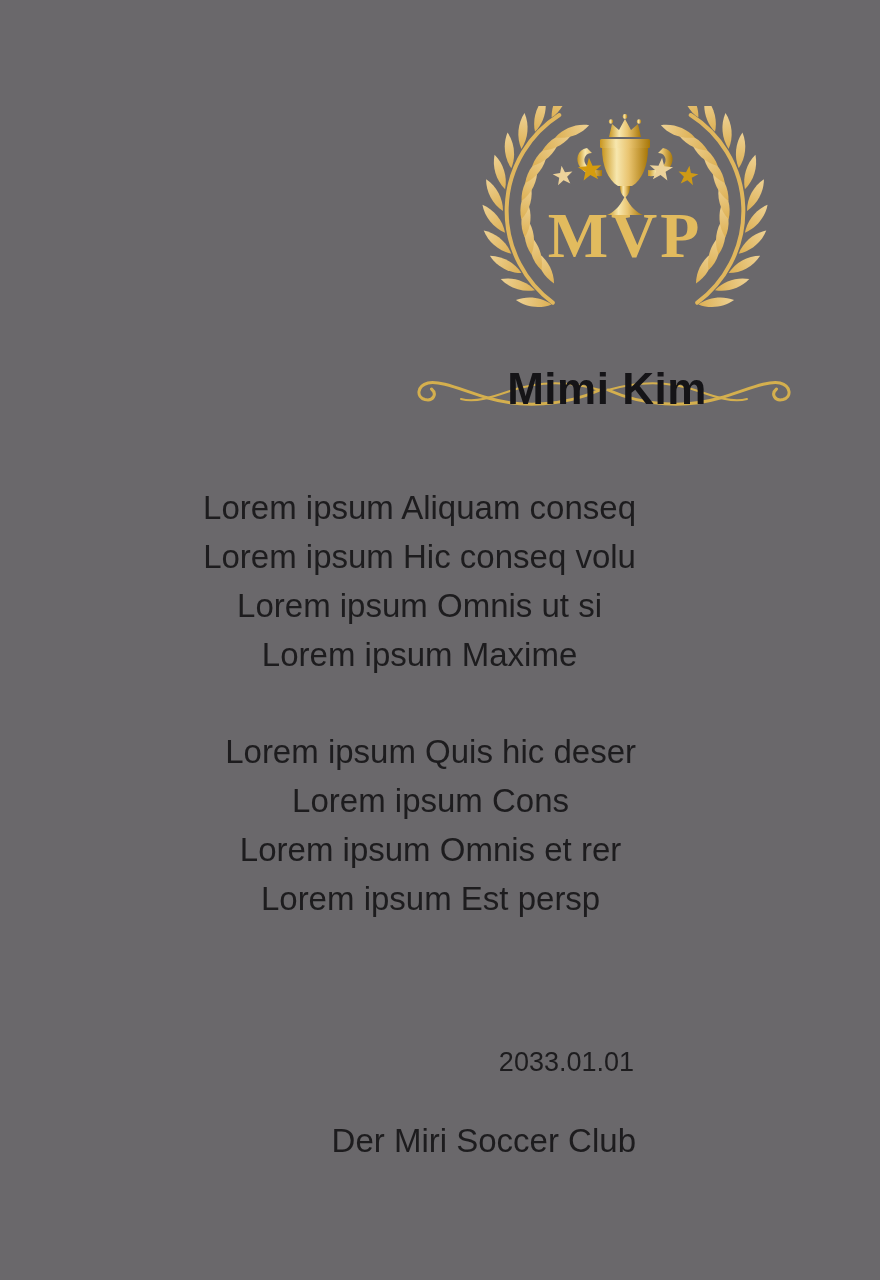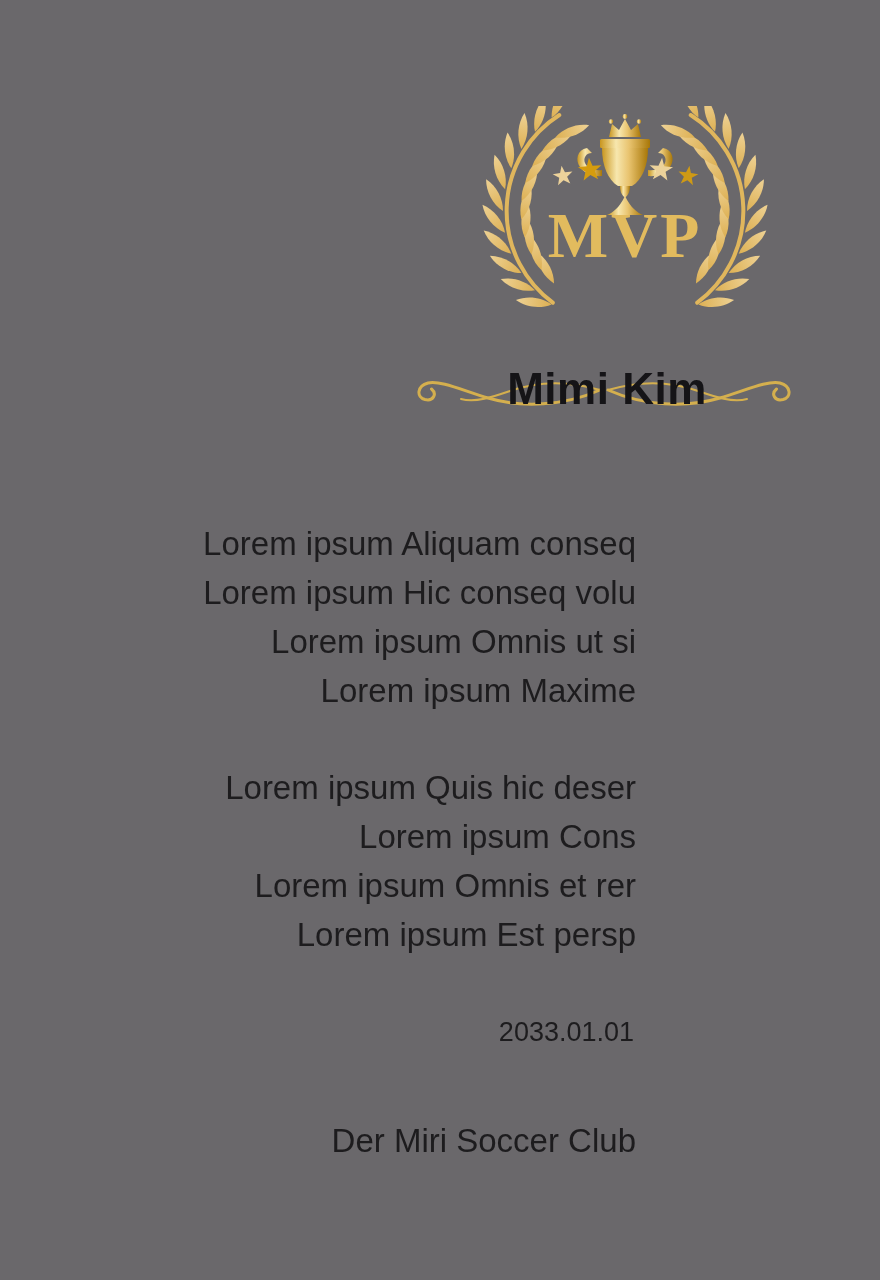--- a/index.html
+++ b/index.html
@@ -18,30 +18,29 @@
 
   .recipient-name {
     position: absolute; left: 280px; top: 363px; width: 654px;
     text-align: center;
     font-size: 44px; font-weight: 700; line-height: 52px;
     color: #151417; letter-spacing: 0.5px;
   }
 
   .text-block {
     position: absolute; right: 68px;
-    text-align: right;
+    text-align: center;
     font-size: 33px; line-height: 49px; font-weight: 400;
     color: #1d1c1e;
-    margin-top: 36px;
   }
   .block-1 { top: 483px; }
   .block-2 { top: 727px; }
 
   .award-date {
-    position: absolute; right: 70px; top: 1016px;
+    position: absolute; right: 70px; top: 1046px;
     text-align: right; font-size: 27px; line-height: 32px;
     color: #1d1c1e;
   }
   .club-name {
     position: absolute; right: 68px; top: 1105px;
     text-align: left; font-size: 33px; line-height: 40px;
     color: #1d1c1e;
     margin-top: 16px;
   }
   .mvp-title-text {

